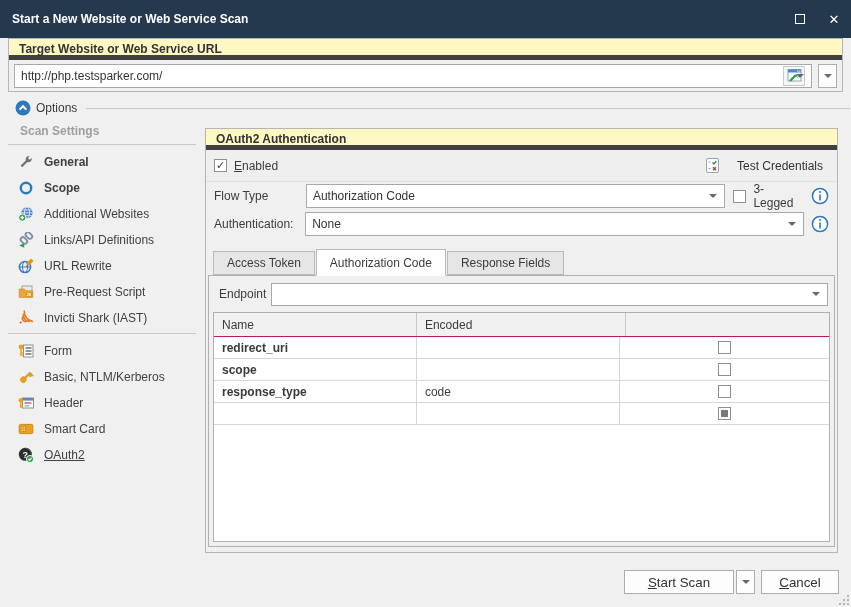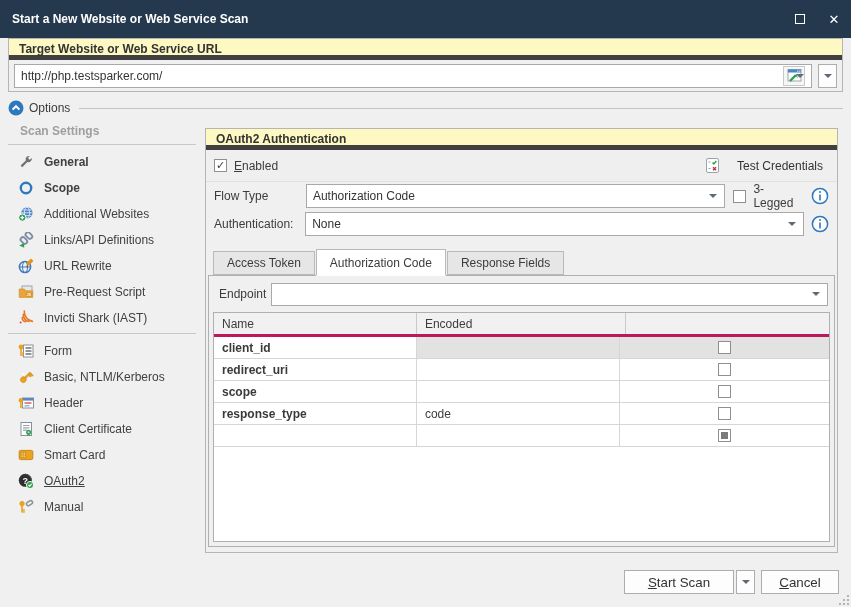--- a/index.html
+++ b/index.html
@@ -23,21 +23,21 @@
   .target-body{display:flex;align-items:center;padding:3px 5px;height:31px;gap:6px;}
   .combo{background:#fff;border:1px solid #a9a9a9;height:24px;display:flex;align-items:center;padding:0 6px;position:relative;}
   .combo input{border:none;outline:none;flex:1;font:12px "Liberation Sans",sans-serif;color:#333;background:transparent;padding:0;}
   .tri{width:0;height:0;border-left:4px solid transparent;border-right:4px solid transparent;border-top:4px solid #5e6a75;}
   .url-combo{flex:1;}
   .url-go{width:22px;height:20px;border:1px solid #c9c9c9;background:#f6f6f6;display:flex;align-items:center;justify-content:center;margin-left:6px;}
   .btn{background:#fdfdfd;border:1px solid #adadad;height:24px;display:flex;align-items:center;justify-content:center;gap:5px;color:#333;}
   .prev-btn{padding:0 9px;}
   .drop-btn{width:19px;}
   
-  .options-row{position:absolute;left:8px;top:99px;width:835px;height:18px;display:flex;align-items:center;gap:5px;}
+  .options-row{position:absolute;left:15px;top:99px;width:835px;height:18px;display:flex;align-items:center;gap:5px;}
   .options-label{color:#3c3c3c;}
   .options-line{flex:1;height:1px;background:#c4c4c4;margin-left:4px;}
   
   .sidebar{position:absolute;left:8px;top:120px;width:192px;bottom:10px;}
   .side-header{color:#9f9f9f;font-weight:bold;padding:4px 0 4px 12px;}
   .side-divider{height:1px;background:#c9c9c9;margin:2px 4px 4px 0;}
   .side-item{height:26px;display:flex;align-items:center;gap:10px;padding-left:10px;cursor:default;}
   .side-item .lbl{color:#414141;}
   .side-item.bold .lbl{font-weight:bold;}
   .side-item.selected .lbl{text-decoration:underline;}
@@ -65,21 +65,21 @@
   .tabs{display:flex;align-items:flex-end;padding-left:7px;position:relative;z-index:2;height:27px;}
   .tab{height:24px;background:#e6e6e6;border:1px solid #b9b9b9;display:flex;align-items:center;padding:0 13px;margin-right:1px;color:#3c3c3c;}
   .tab.active{height:27px;background:#fff;border-bottom:1px solid #fff;margin-bottom:-1px;}
   .tabpage{flex:1;border:1px solid #b0b0b0;margin:0 2px 5px 2px;background:#f0f0f0;display:flex;flex-direction:column;padding:6px 4px 4px 4px;position:relative;z-index:1;}
   .endpoint-row{height:24px;display:flex;align-items:center;margin:0 2px 6px 2px;}
   .endpoint-label{width:56px;padding-left:4px;}
   .endpoint-combo{flex:1;height:23px;}
   
   .grid{flex:1;border:1px solid #b0b0b0;background:#fff;display:flex;flex-direction:column;overflow:hidden;}
   .grow{display:flex;height:22px;border-bottom:1px solid #d6d6d6;}
-  .grow.ghdr{height:24px;background:#f1f1f1;border-bottom:3px solid #be185d;color:#3c3c3c;}
+  .grow.ghdr{height:24px;background:#f1f1f1;border-bottom:1px solid #be185d;color:#3c3c3c;}
   .gcell{display:flex;align-items:center;padding:0 8px;border-right:1px solid #d6d6d6;overflow:hidden;}
   .ghdr .gcell{border-right:1px solid #c9c9c9;}
   .c-name{width:33%;}
   .c-value{width:33%;}
   .c-enc{width:34%;justify-content:center;border-right:none;}
   .gname{font-weight:bold;color:#3a3a3a;}
   .dis{background:#e2e2e2;}
   .grid-fill{flex:1;background:#fff;}
   
   .footer{position:absolute;top:570px;right:12px;display:flex;align-items:center;}
@@ -252,30 +252,20 @@
         <rect x="4.5" y="3" width="11" height="2.6" fill="#5b87c5"></rect>
         <path d="M6.5 8 h7" stroke="#d9534f" stroke-width="1.4"></path>
         <path d="M6.5 10.8 h5" stroke="#8fb0d8" stroke-width="1.4"></path>
         <circle cx="2.8" cy="5.2" r="2.2" fill="#eba21f"></circle>
         <rect x="2.1" y="6.8" width="1.5" height="6.2" fill="#eba21f"></rect>
         <rect x="3.6" y="10" width="1.6" height="1.3" fill="#eba21f"></rect>
       </svg>
       <span class="lbl">Header</span>
     </div>
 
-    <div class="side-item">
-      <svg width="16" height="16" viewBox="0 0 16 16">
-        <rect x="3" y="1.5" width="10.5" height="13" fill="#fff" stroke="#8a9099"></rect>
-        <path d="M5 4.5 h6.5 M5 6.8 h6.5 M5 9.1 h4" stroke="#9aa4ae" stroke-width="1.2"></path>
-        <circle cx="10.6" cy="11.2" r="2.5" fill="#2fa14e"></circle>
-        <path d="M9.6 13 l-0.6 2 1.6 -1 1.6 1 -0.6 -2 z" fill="#2fa14e"></path>
-        <circle cx="10.6" cy="11.2" r="1" fill="#bfe6cb"></circle>
-      </svg>
-      <span class="lbl">Client Certificate</span>
-    </div>
 
     <div class="side-item">
       <svg width="16" height="16" viewBox="0 0 16 16">
         <rect x="1.2" y="3.4" width="13.6" height="9.2" rx="1.4" fill="#eba21f" stroke="#c8881a"></rect>
         <rect x="3" y="5.4" width="4.4" height="5" fill="#f7d27a" stroke="#c8881a" stroke-width="0.7"></rect>
         <path d="M3 7.9 h4.4 M5.2 5.4 v5" stroke="#c8881a" stroke-width="0.7"></path>
       </svg>
       <span class="lbl">Smart Card</span>
     </div>
 
@@ -283,30 +273,20 @@
       <svg width="16" height="16" viewBox="0 0 16 16">
         <circle cx="7.3" cy="7.3" r="6.5" fill="#2e2e2e"></circle>
         <path d="M7.3 1.2 a6.1 6.1 0 0 1 0 12.2" fill="none" stroke="#585858" stroke-width="1"></path>
         <text x="7.3" y="10.6" text-anchor="middle" font-size="9" font-weight="bold" fill="#fff" font-family="Liberation Sans,sans-serif">?</text>
         <circle cx="12" cy="12" r="3.6" fill="#2fa14e" stroke="#fff" stroke-width="0.9"></circle>
         <path d="M10.5 12 l1.1 1.1 2 -2.3" fill="none" stroke="#fff" stroke-width="1.2"></path>
       </svg>
       <span class="lbl">OAuth2</span>
     </div>
 
-    <div class="side-item">
-      <svg width="16" height="16" viewBox="0 0 16 16">
-        <circle cx="4" cy="4.6" r="2.6" fill="#eba21f"></circle>
-        <rect x="3.2" y="6.6" width="1.7" height="7" fill="#eba21f"></rect>
-        <rect x="4.9" y="10.2" width="2" height="1.4" fill="#eba21f"></rect>
-        <rect x="4.9" y="12.2" width="2" height="1.4" fill="#eba21f"></rect>
-        <rect x="8.3" y="2.4" width="6.4" height="3.6" rx="1.8" transform="rotate(-32 11.5 4.2)" fill="none" stroke="#8a9099" stroke-width="1.5"></rect>
-      </svg>
-      <span class="lbl">Manual</span>
-    </div>
 
   </div>
 
   <div class="groupbox main-group">
     <div class="ghead">OAuth2 Authentication</div>
 
     <div class="enabled-row">
       <span class="cb checked"></span>
       <span class="lbl-gap"><span class="mn">E</span><span>nabled</span></span>
       <span class="spacer"></span>
@@ -367,27 +347,20 @@
           <span class="tri"></span>
         </div>
       </div>
 
       <div class="grid">
         <div class="grow ghdr">
           <div class="gcell c-name">Name</div>
           <div class="gcell c-enc" style="justify-content:flex-start;">Encoded</div>
         </div>
 
-        <div class="grow">
-          <div class="gcell c-name gname">client_id</div>
-          <div class="gcell c-value dis"></div>
-          <div class="gcell c-enc dis">
-              <span class="cb"></span>
-            </div>
-        </div>
 
         <div class="grow">
           <div class="gcell c-name gname">redirect_uri</div>
           <div class="gcell c-value"></div>
           <div class="gcell c-enc">
               <span class="cb"></span>
             </div>
         </div>
 
         <div class="grow">

